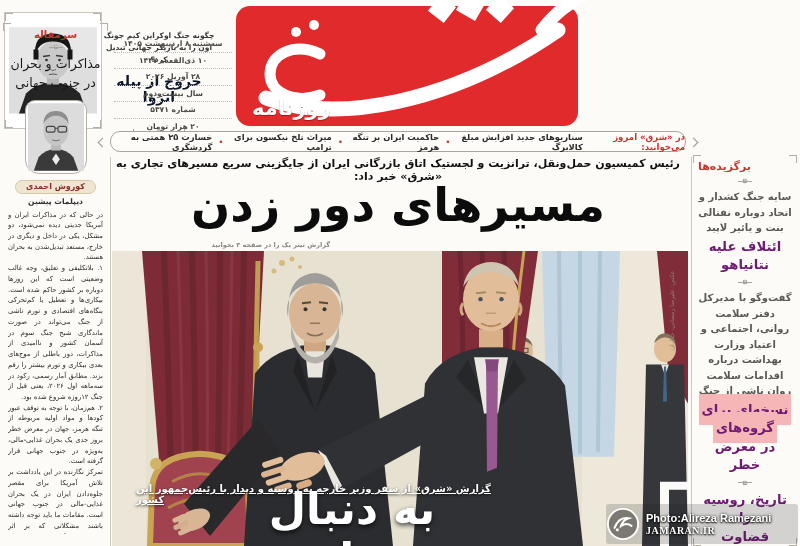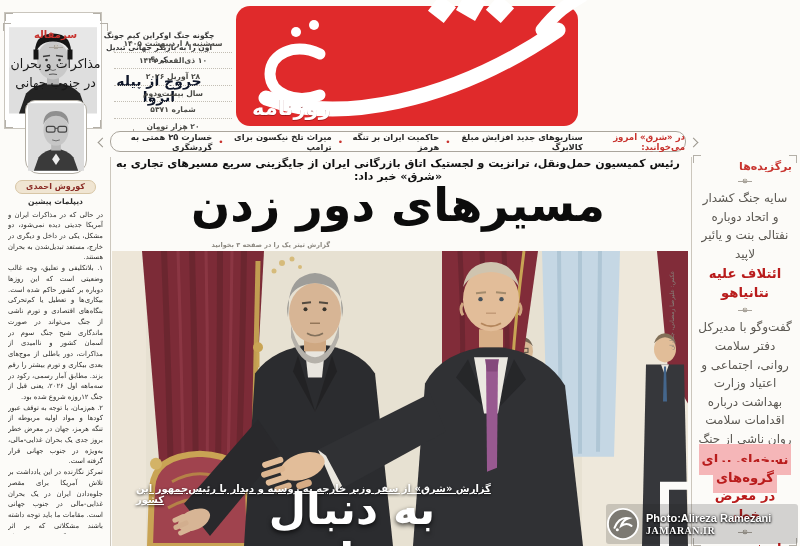--- a/index.html
+++ b/index.html
@@ -82,24 +82,24 @@
   #photo > svg { width:100%; height:100%; display:block; }
   #photo-kicker { position:absolute; left:24px; top:232px; width:380px; text-align:left; direction:rtl;
                   color:#fff; font-size:10px; font-weight:bold; text-shadow:0 1px 3px rgba(0,0,0,.8);text-decoration:underline; }
   #photo-caption { position:absolute; left:110px; top:233px; width:260px; text-align:center; color:#fff;
                    font-size:43px; font-weight:bold; text-shadow:0 2px 5px rgba(0,0,0,.75); }
   #photo-credit { position:absolute; right:-24px; top:56px; transform:rotate(-90deg); transform-origin:center;
                   font-size:6px; color:#86817a; white-space:nowrap; }
 
   
   #sidebar { left:693px; top:155px; width:104px; height:391px; padding:5px 5px 0; }
-  #sb-section { text-align:right; font-size:11px; font-weight:bold; color:#c8332e; }
+  #sb-section { text-align:left; font-size:11px; font-weight:bold; color:#c8332e; }
   #sidebar .orn { margin:4px auto; width:78px; }
-  .sb-kicker { text-align:center; font-size:12px; font-weight:normal; color:#5b5852; line-height:1.55; margin-top:2px; }
-  .sb-title { text-align:center; font-size:13.2px; font-weight:bold; color:#b91c1c; line-height:1.4; margin-top:2px; }
+  .sb-kicker { text-align:center; font-size:10px; font-weight:bold; color:#5b5852; line-height:1.55; margin-top:2px; }
+  .sb-title { text-align:center; font-size:13.2px; font-weight:bold; color:#701a75; line-height:1.4; margin-top:2px; }
   .hl { background:#f5b6b8; padding:8px 3px; box-decoration-break:clone; }
 
   
   .vrule { width:0; border-left:1px solid #ccc7bd; }
 
   
   #watermark { right:2px; top:504px; width:192px; height:40px; display:flex; align-items:center; gap:6px;
                direction:ltr; z-index:30; background:rgba(25,25,25,.18); border-radius:3px; padding:0 0; }
   #wm-logo { width:34px; height:34px; flex:0 0 34px; }
   #wm-text { line-height:1.15; }

